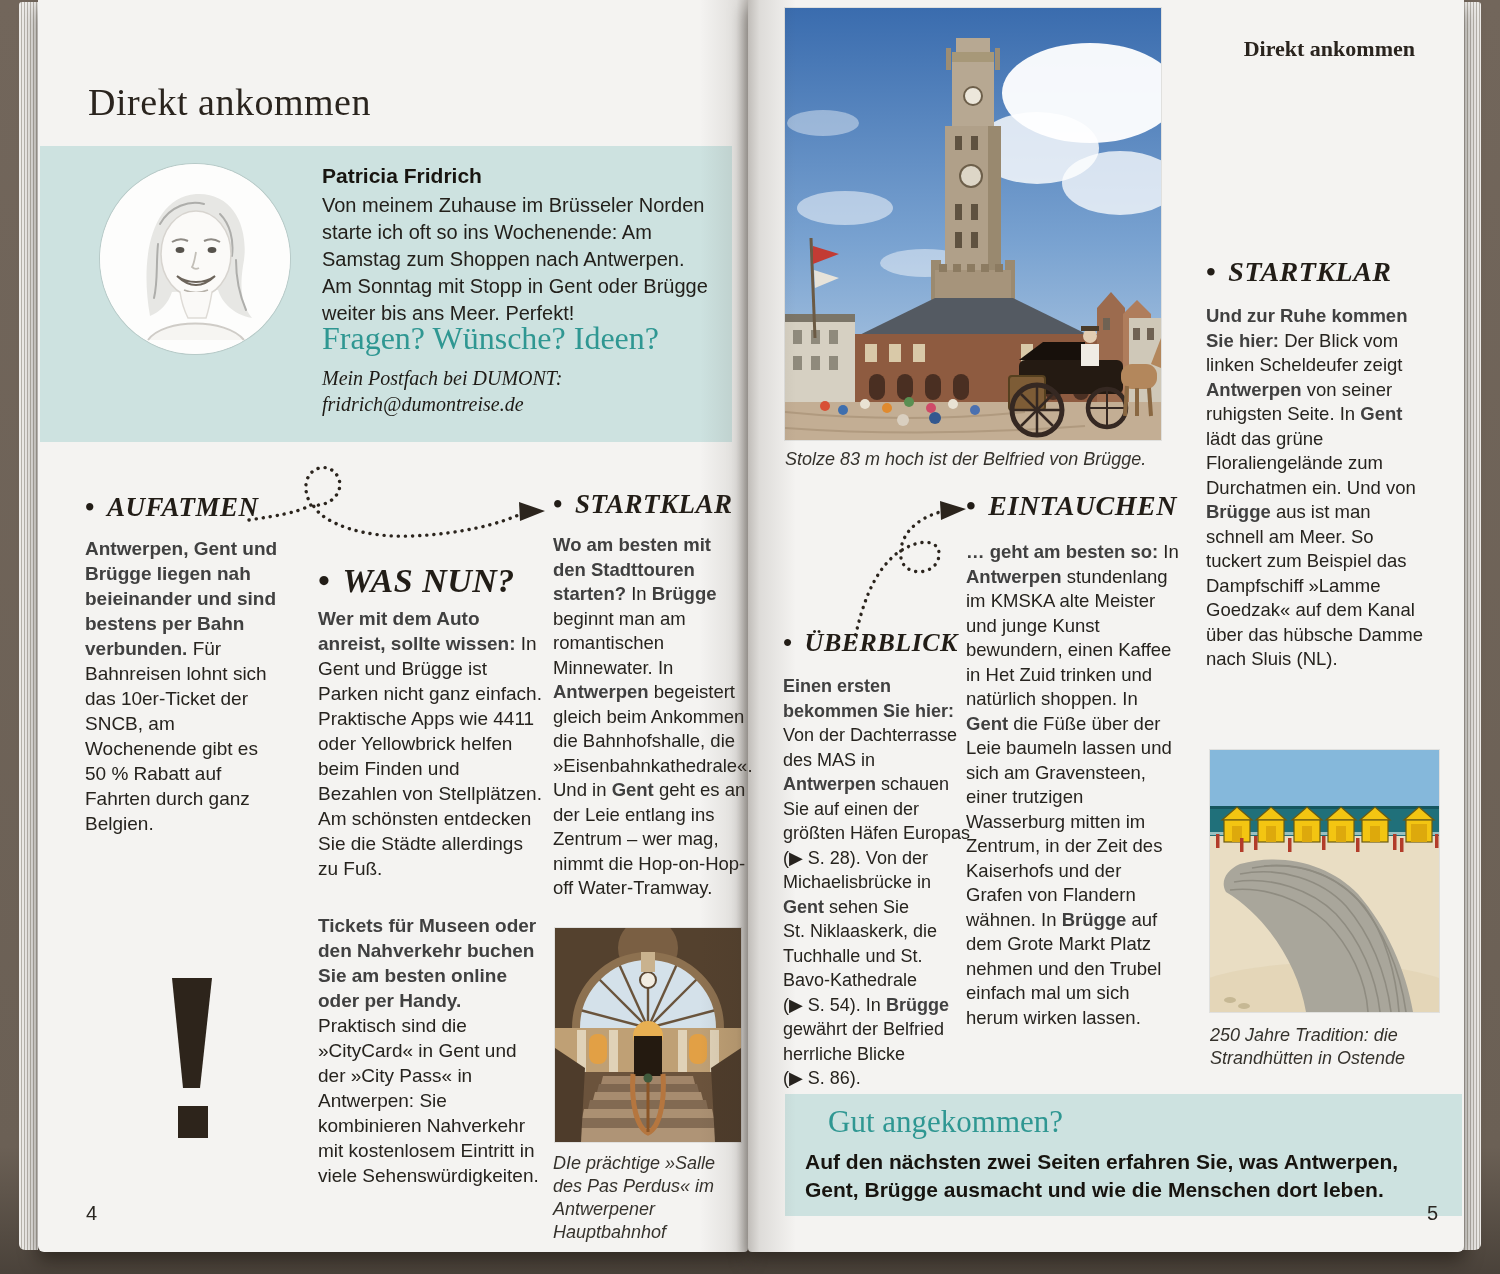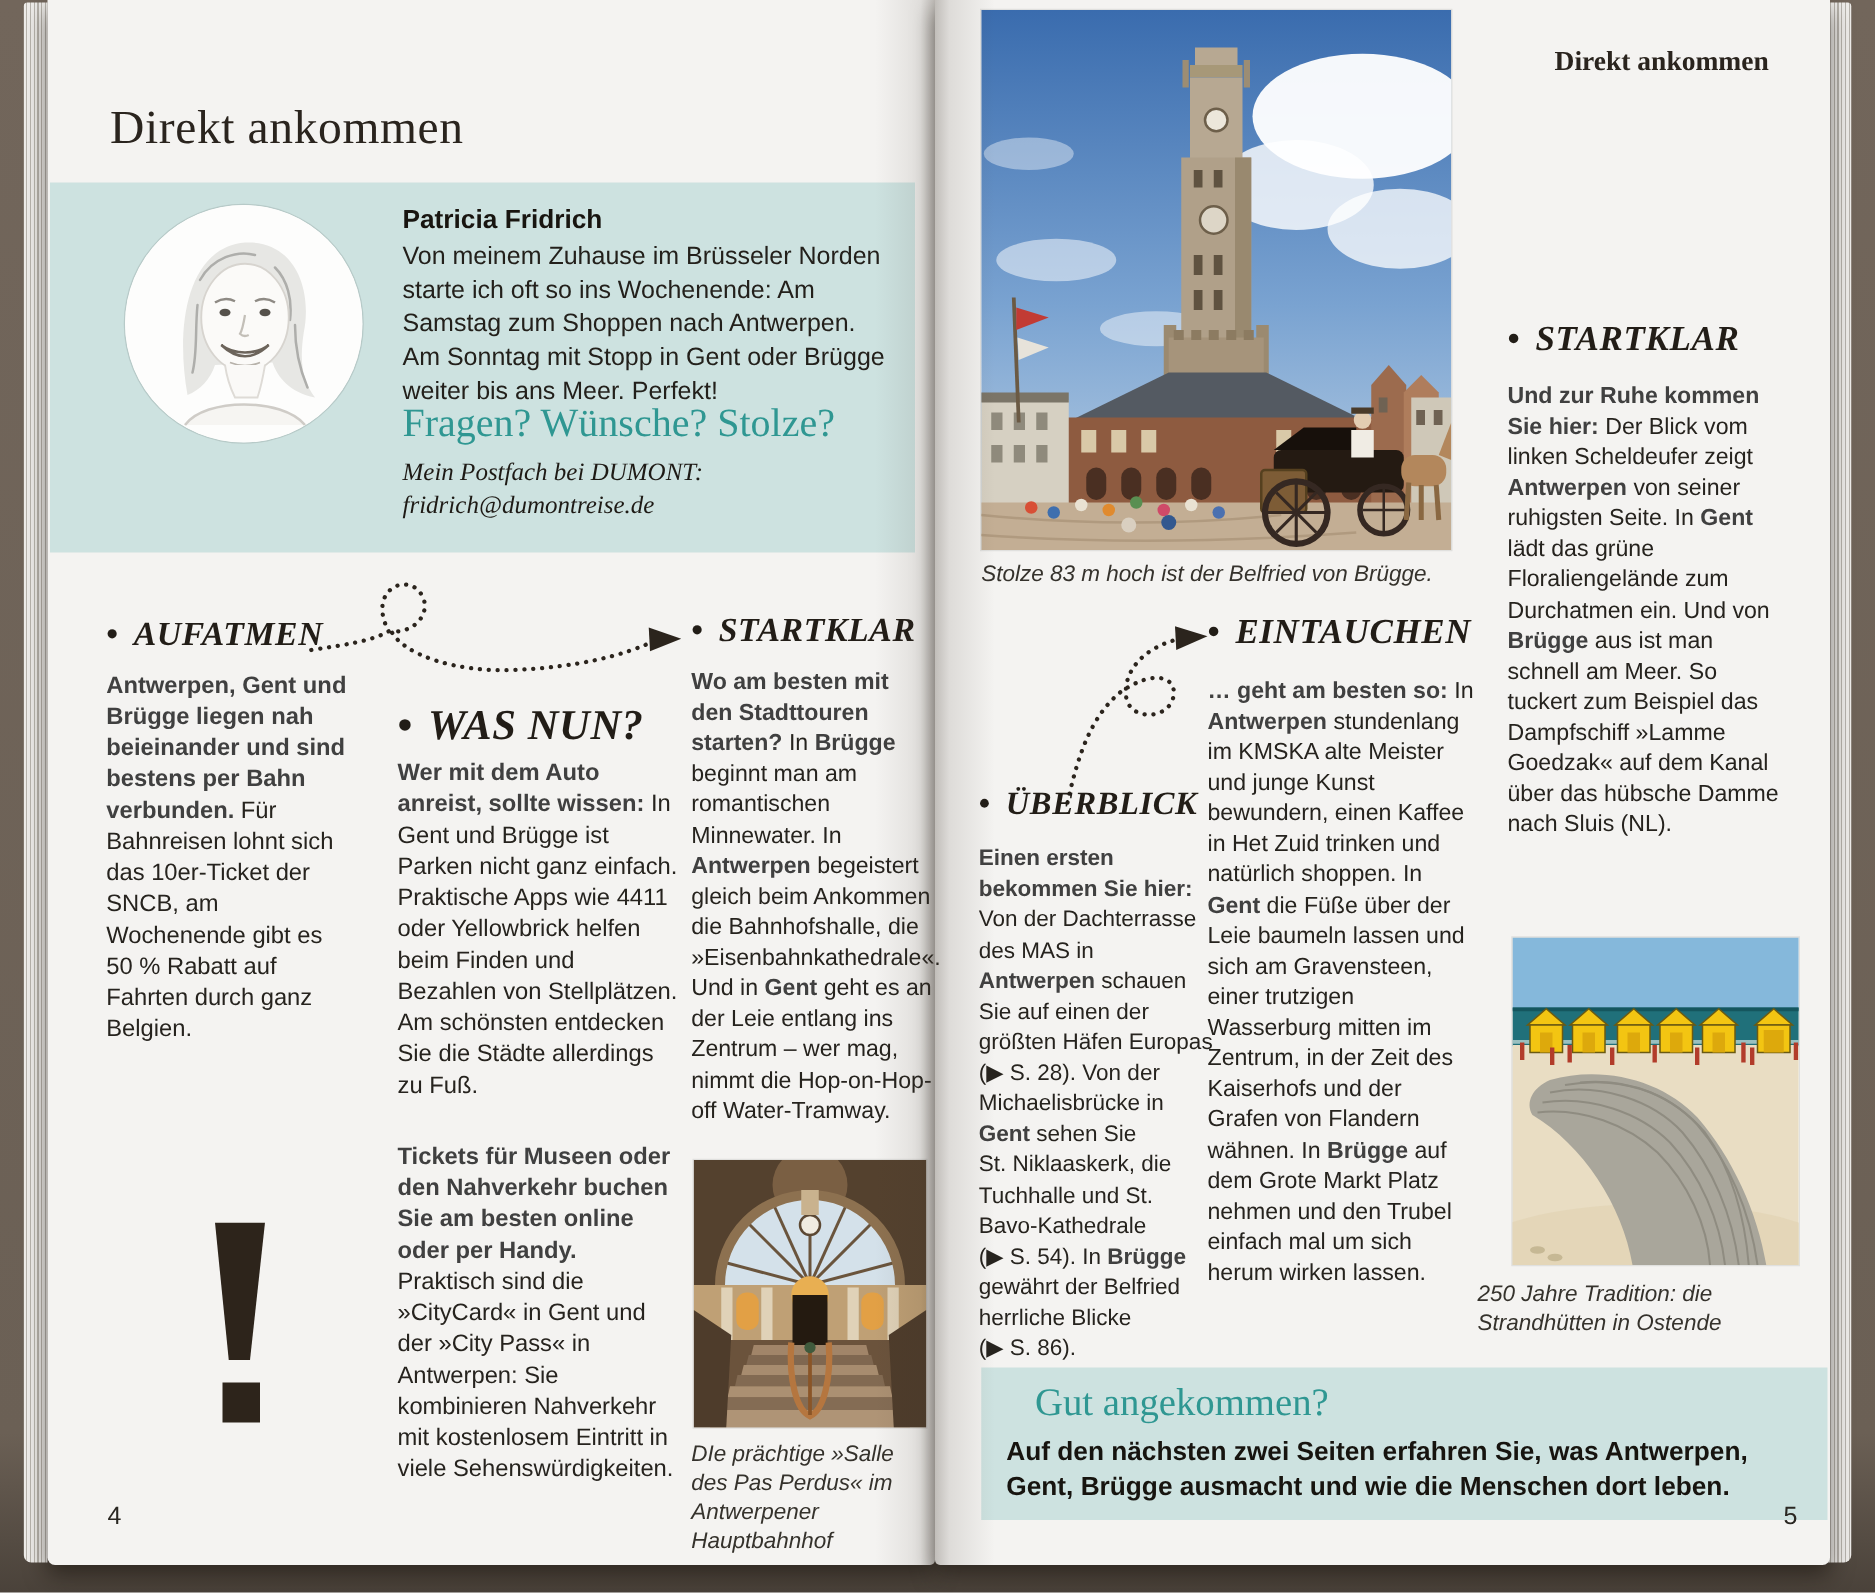--- a/index.html
+++ b/index.html
@@ -49,21 +49,21 @@
   #pn-right{left:1390px;top:1202px;width:48px;text-align:right;}
   #belfry-photo{left:785px;top:8px;width:376px;height:432px;}
   #belfry-cap{left:785px;top:448px;width:400px;}
   #ueberblick-h{left:783px;top:628px;font-size:26px;}
   #ueberblick-t{left:783px;top:674px;width:188px;font-size:18px;line-height:24.5px;}
   #eintauchen-h{left:966px;top:490px;font-size:28px;}
   #eintauchen-t{left:966px;top:540px;width:214px;font-size:18.5px;line-height:24.5px;}
   #aufatmen-h{left:1206px;top:256px;font-size:28px;}
   #aufatmen-t{left:1206px;top:304px;width:222px;font-size:18.5px;line-height:24.5px;}
   #beach-photo{left:1210px;top:750px;width:229px;height:262px;}
-  #beach-cap{left:1182px;top:1024px;width:228px;}
+  #beach-cap{left:1210px;top:1024px;width:228px;}
   #arrival-box{left:785px;top:1094px;width:677px;height:122px;padding:0;}
   #arrival-heading{left:805px;top:1104px;font-size:31px;color:#2f9792;margin-left:23px;}
   #arrival-text{left:805px;top:1148px;width:640px;font-size:21px;line-height:28px;font-weight:bold;color:#17140f;}
   .doodle{pointer-events:none;}
   svg{display:block;}
 </style>
 </head>
 <body>
 
 <div id="edge-l" class="edge"></div>
@@ -88,21 +88,21 @@
     <path d="M96,88 Q94,100 92,103 Q95,106 99,104" stroke="#c3bfb8" stroke-width="1.8" fill="none"></path>
     <path d="M77,112 Q96,130 115,112 Q107,118 96,118 Q85,118 77,112 Z" fill="#fff" stroke="#6c645b" stroke-width="2"></path>
     <path d="M84,126 Q96,131 108,126" stroke="#b7b2aa" stroke-width="1.5" fill="none"></path>
     <path d="M80,128 C82,142 86,150 88,154 L106,154 C108,148 110,140 112,128" fill="#faf9f7" stroke="#dedbd6" stroke-width="1.5"></path>
     <path d="M48,176 C64,154 126,154 144,176" fill="#f6f5f2" stroke="#cfccc7" stroke-width="2"></path>
   </svg>
 </div>
 
 <div id="author-name" class="abs">Patricia Fridrich</div>
 <div id="author-intro" class="abs">Von meinem Zuhause im Brüsseler Norden starte ich oft so ins Wochenende: Am Samstag zum Shoppen nach Antwerpen.<br>Am Sonntag mit Stopp in Gent oder Brügge weiter bis ans Meer. Perfekt!</div>
-<div id="question-heading" class="abs serif">Fragen? Wünsche? Stolze?</div>
+<div id="question-heading" class="abs serif">Fragen? Wünsche? Ideen?</div>
 <div id="mailbox" class="abs serif">Mein Postfach bei DUMONT:<br>fridrich@dumontreise.de</div>
 
 <div id="ankunft-h" class="abs sec-h"><span class="dot">•</span><span>AUFATMEN</span></div>
 <div id="ankunft-t" class="abs col"><b>Antwerpen, Gent und Brügge liegen nah beieinander und sind bestens per Bahn verbunden.</b> Für Bahnreisen lohnt sich das 10er-Ticket der SNCB, am Wochenende gibt es 50&nbsp;% Rabatt auf Fahrten durch ganz Belgien.</div>
 
 <div id="wasnun-h" class="abs sec-h"><span class="dot">•</span><span>WAS NUN?</span></div>
 <div id="wasnun-t" class="abs col"><b>Wer mit dem Auto anreist, sollte wissen:</b> In Gent und Brügge ist Parken nicht ganz einfach. Praktische Apps wie 4411 oder Yellowbrick helfen beim Finden und Bezahlen von Stellplätzen. Am schönsten entdecken Sie die Städte allerdings zu Fuß.<span class="para2"><b>Tickets für Museen oder den Nahverkehr buchen Sie am besten online oder per Handy.</b> Praktisch sind die »CityCard« in Gent und der »City Pass« in Antwerpen: Sie kombinieren Nahverkehr mit kostenlosem Eintritt in viele Sehenswürdigkeiten.</span></div>
 
 <div id="startklar-h" class="abs sec-h"><span class="dot">•</span><span>STARTKLAR</span></div>
 <div id="startklar-t" class="abs col"><b>Wo am besten mit den Stadttouren starten?</b> In <b>Brügge</b> beginnt man am romantischen Minnewater. In <b>Antwerpen</b> begeistert gleich beim Ankommen die Bahnhofshalle, die »Eisenbahnkathedrale«. Und in <b>Gent</b> geht es an der Leie entlang ins Zentrum – wer mag, nimmt die Hop-on-Hop-off Water-Tramway.</div>

